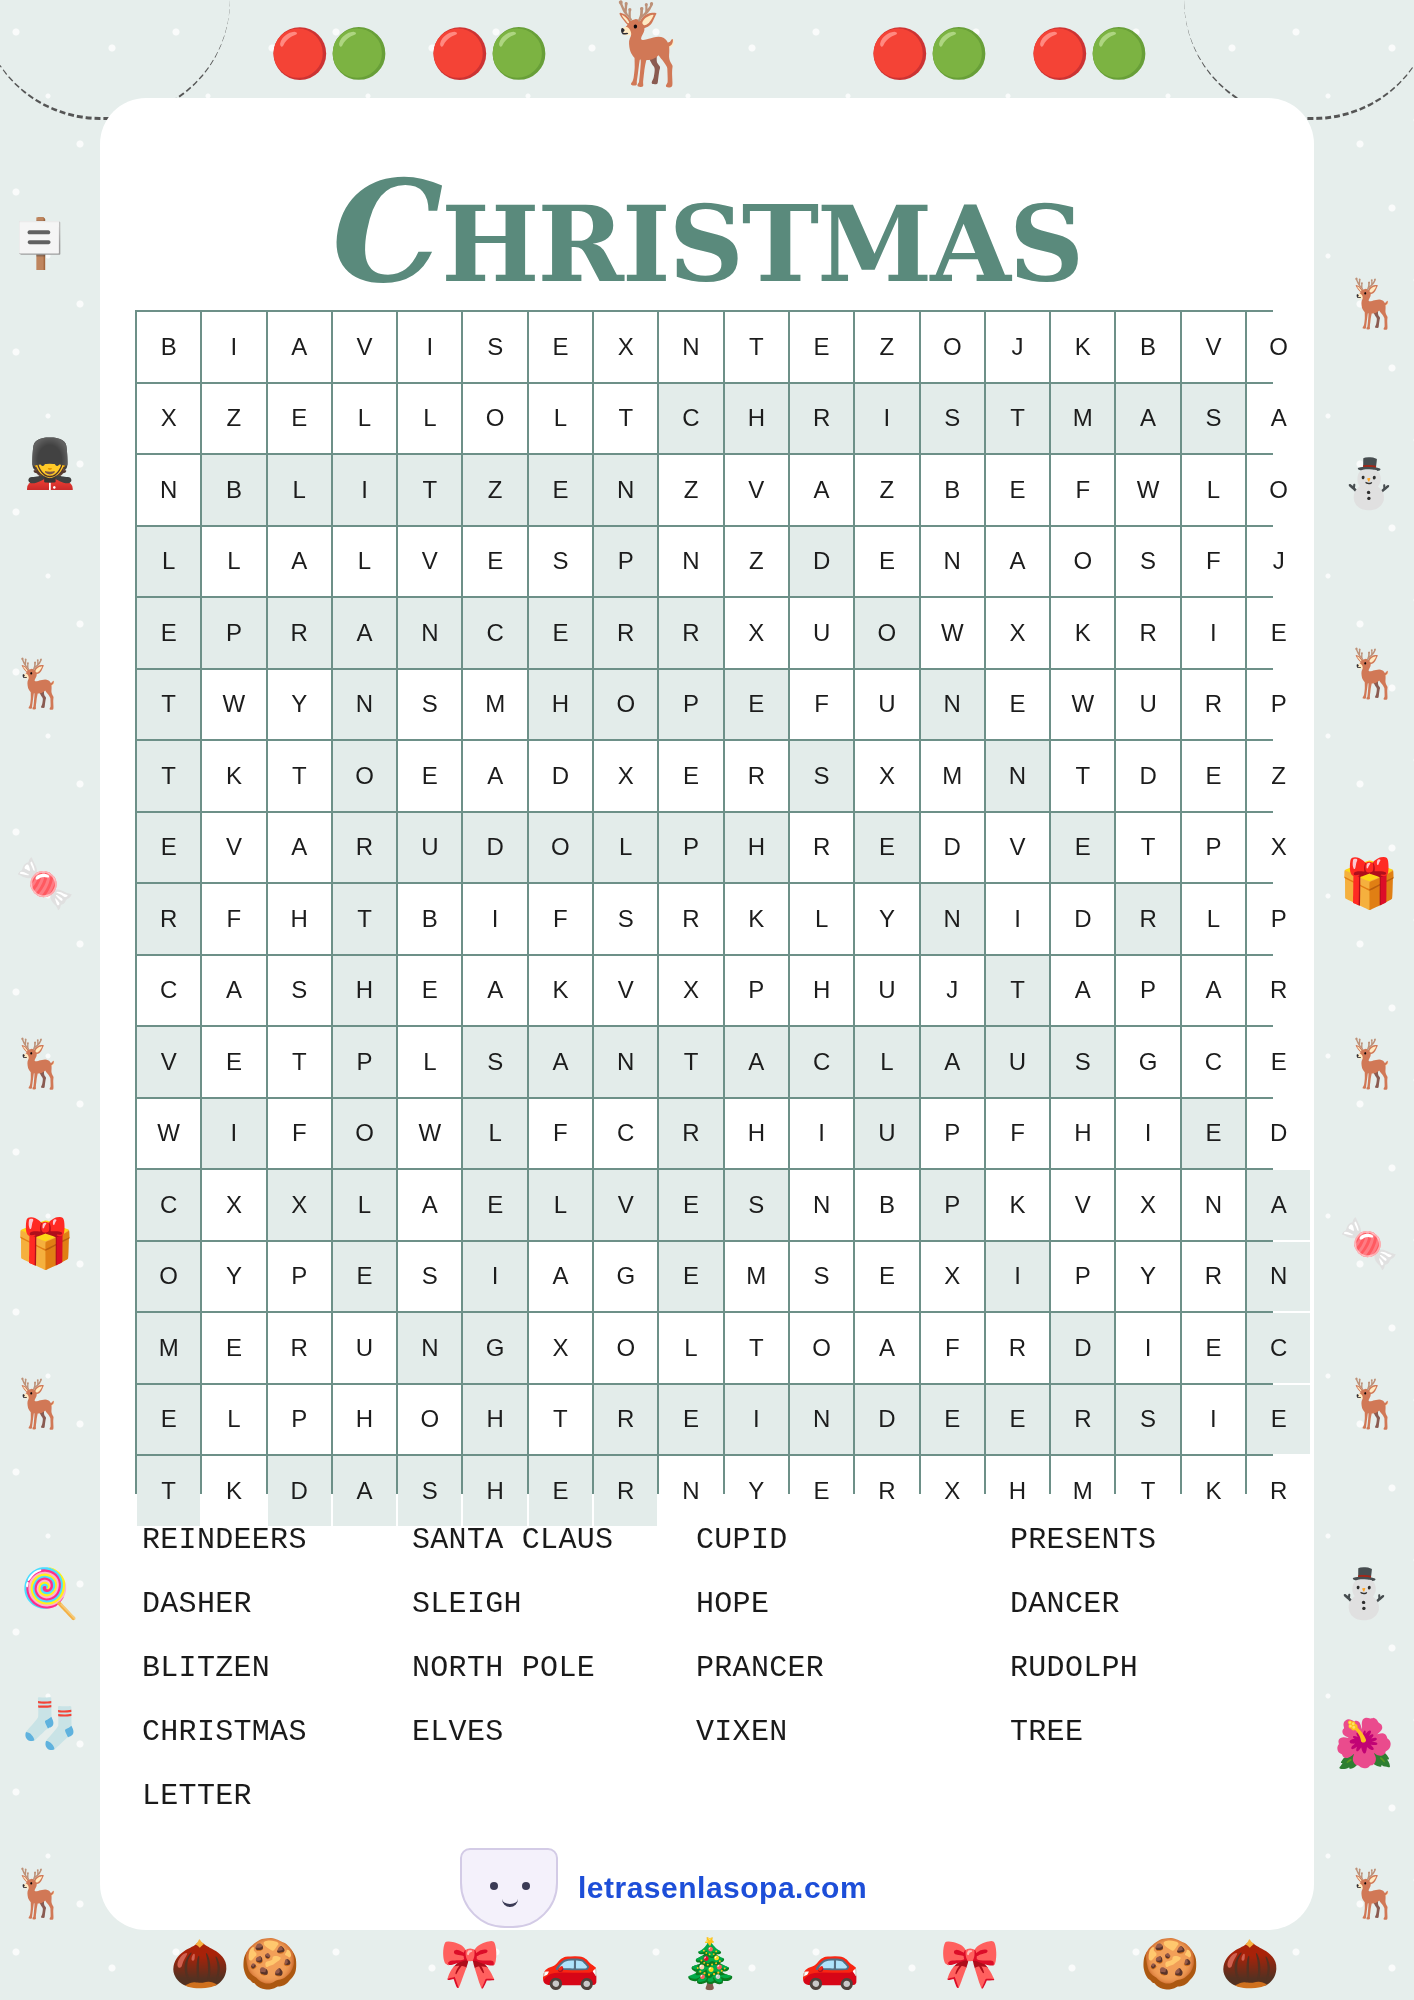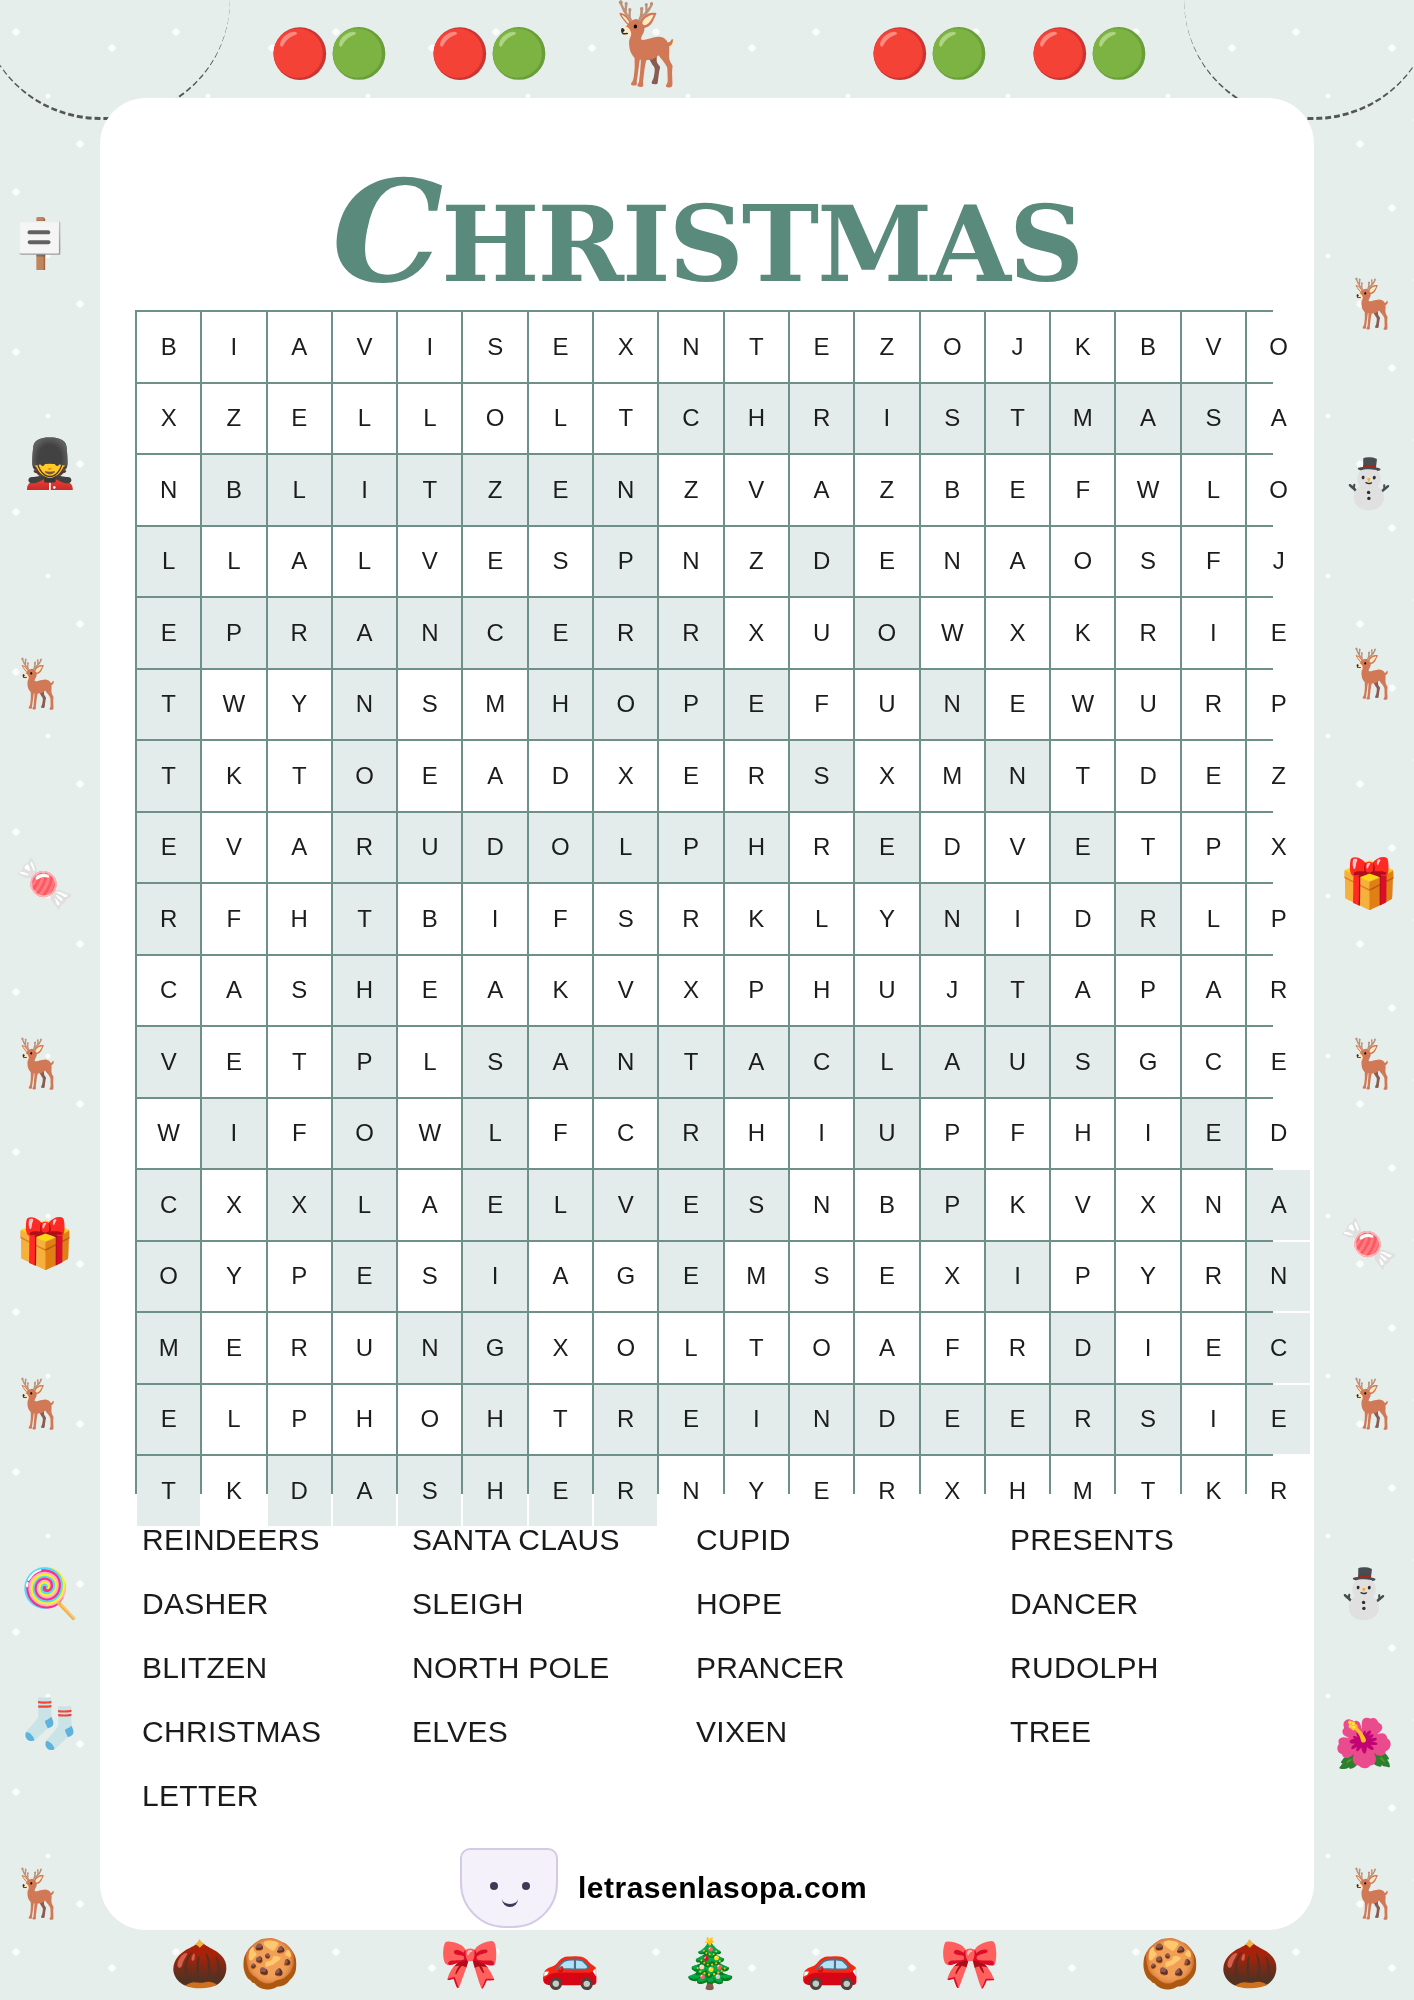--- a/index.html
+++ b/index.html
@@ -52,35 +52,36 @@
     font-size: 24px;
     color: #1c1c1c;
   }
   .cell.hl { background: #e3ecea; }
   .words {
     position: absolute; left: 142px; top: 1520px;
     width: 1140px;
     display: grid;
     grid-template-columns: 270px 284px 314px 272px;
     row-gap: 24px;
+    font-family: Liberation Mono, monospace;
   }
   .word { font-size: 30px; color: #1a1a1a; height: 40px; line-height: 40px; letter-spacing: .3px; }
   .footer {
     position: absolute; left: 460px; top: 1848px;
     display: flex; align-items: center; gap: 20px;
   }
   .mascot {
     width: 98px; height: 80px;
     background: #f4f1fb; border: 2px solid #d3cbe6;
     border-radius: 10px 10px 45px 45px;
     position: relative;
   }
   .mascot::before { content:""; position:absolute; left:28px; top:32px; width:8px; height:8px; border-radius:50%; background:#3b3b55; box-shadow:32px 0 0 #3b3b55; }
   .mascot::after { content:""; position:absolute; left:40px; top:46px; width:16px; height:8px; border-bottom:3px solid #3b3b55; border-radius:0 0 10px 10px; }
-  .site { font-size: 30px; font-weight: bold; color: #000000; letter-spacing: .5px; }
+  .site { font-size: 30px; font-weight: bold; color: #1d4ed8; letter-spacing: .5px; }
   .deco { position: absolute; font-size: 48px; line-height: 1; }
   .garland { position:absolute; top: 0; height: 120px; width: 250px; border-bottom: 3px dashed #555; border-radius: 0 0 120px 120px; }
 </style>
 </head>
 <body>
 
 <div class="snow"></div>
 
 <div class="garland" style="left:-20px;"></div>
 <div class="garland" style="right:-20px;"></div>

